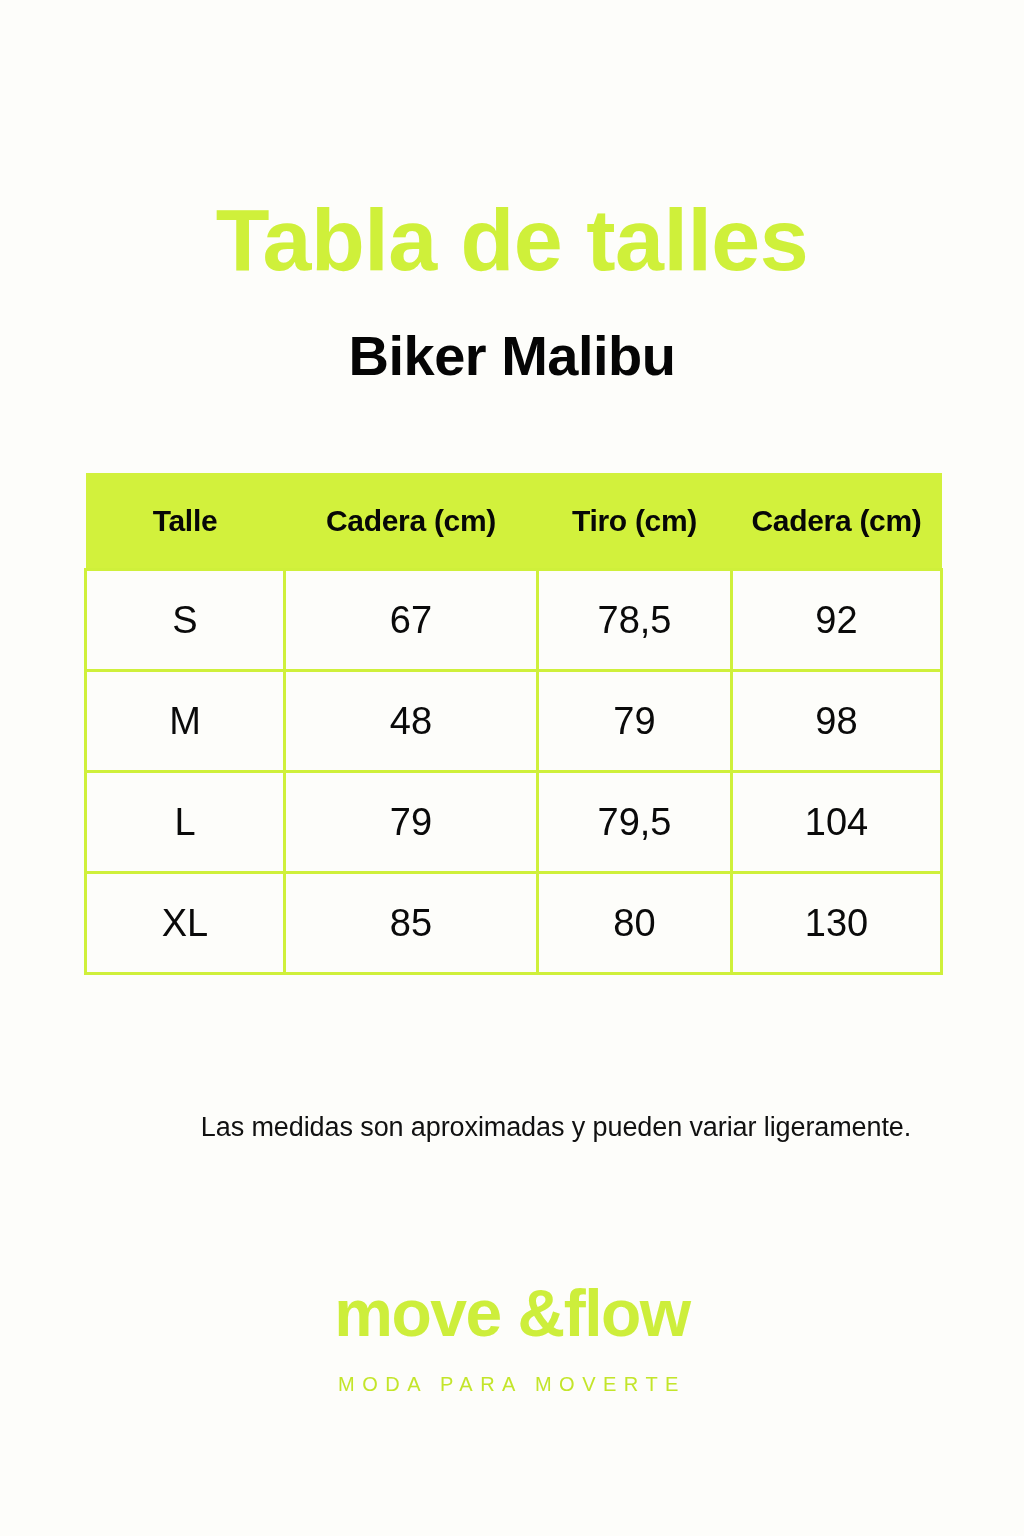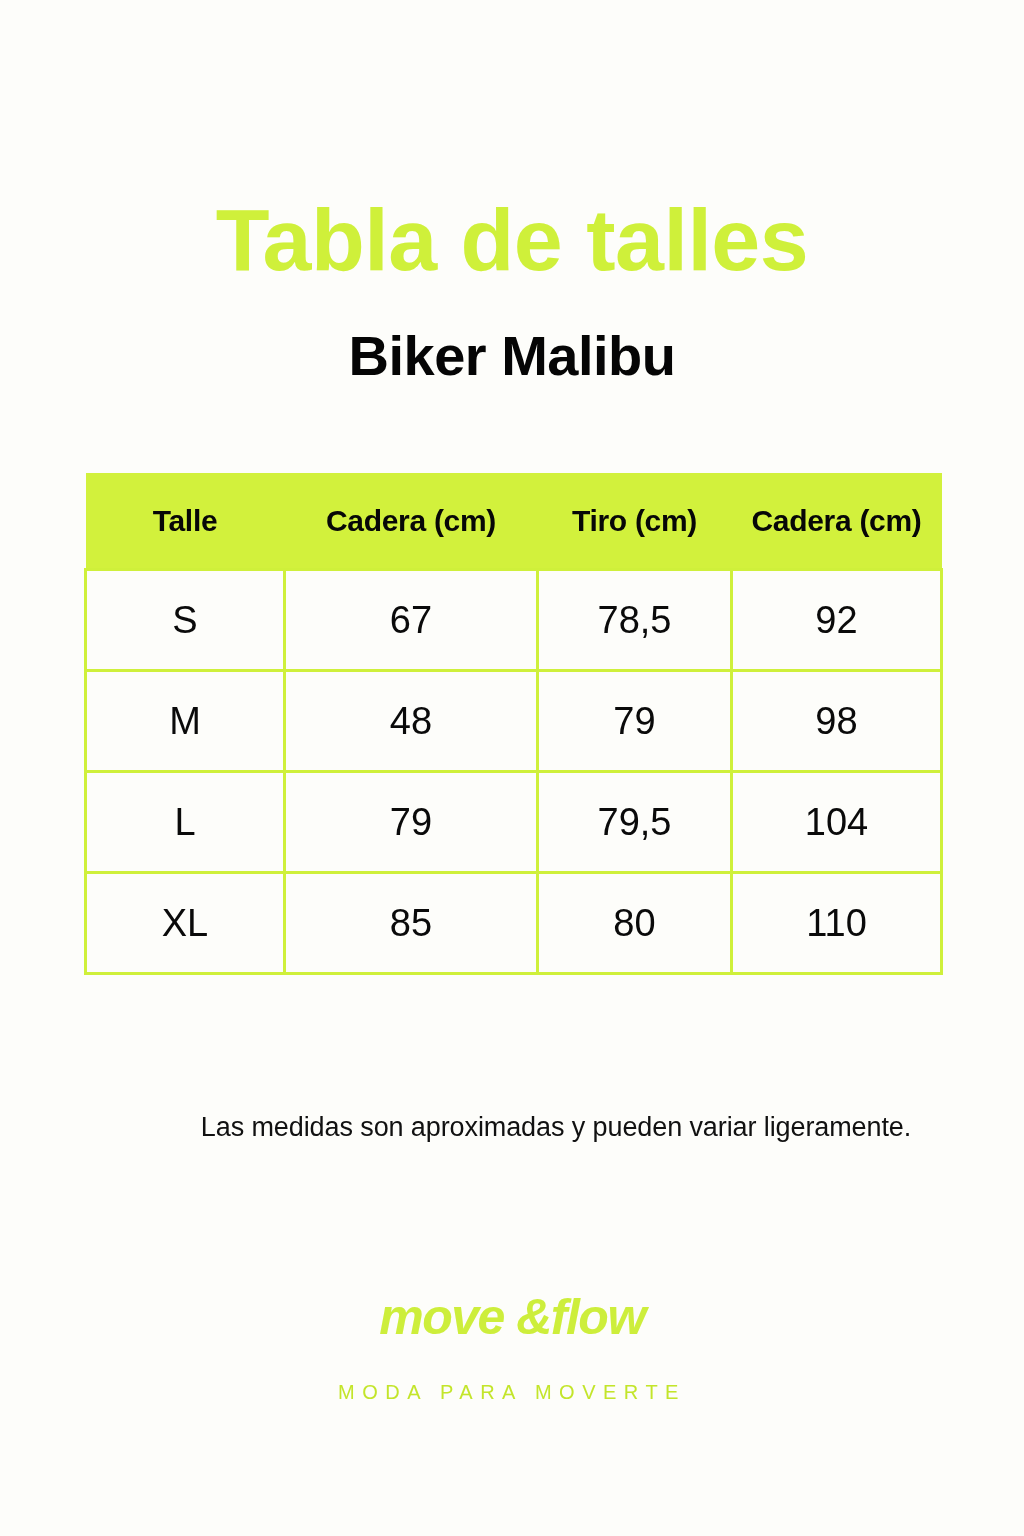--- a/index.html
+++ b/index.html
@@ -113,28 +113,27 @@
 
   
   .brand {
     position: absolute;
     top: 1278px;
     left: 0;
     width: 1024px;
     text-align: center;
   }
   .brand-name {
-    font-size: 50px;
+    font-size: 66px;
     font-weight: 700;
     color: #cdee3b;
     line-height: 1.0;
     letter-spacing: -1.5px;
-    margin: 14px;
-    white-space: nowrap;
-    font-style: italic;
+    margin: 2px;
+    white-space: nowrap;
   }
   .brand-tagline {
     font-size: 20px;
     font-weight: 400;
     color: #c3e52a;
     line-height: 1.0;
     letter-spacing: 7.5px;
     padding-top: 26px;
     margin: 0;
     white-space: nowrap;
@@ -182,21 +181,21 @@
         <tr>
           <td>L</td>
           <td>79</td>
           <td>79,5</td>
           <td>104</td>
         </tr>
         <tr>
           <td>XL</td>
           <td>85</td>
           <td>80</td>
-          <td>110</td>
+          <td>130</td>
         </tr>
       </tbody>
     </table>
   </div>
 
   <div class="footnote">Las medidas son aproximadas y pueden variar ligeramente.</div>
 
   <div class="brand">
     <div class="brand-name">move &amp;flow</div>
     <div class="brand-tagline">MODA PARA MOVERTE</div>

